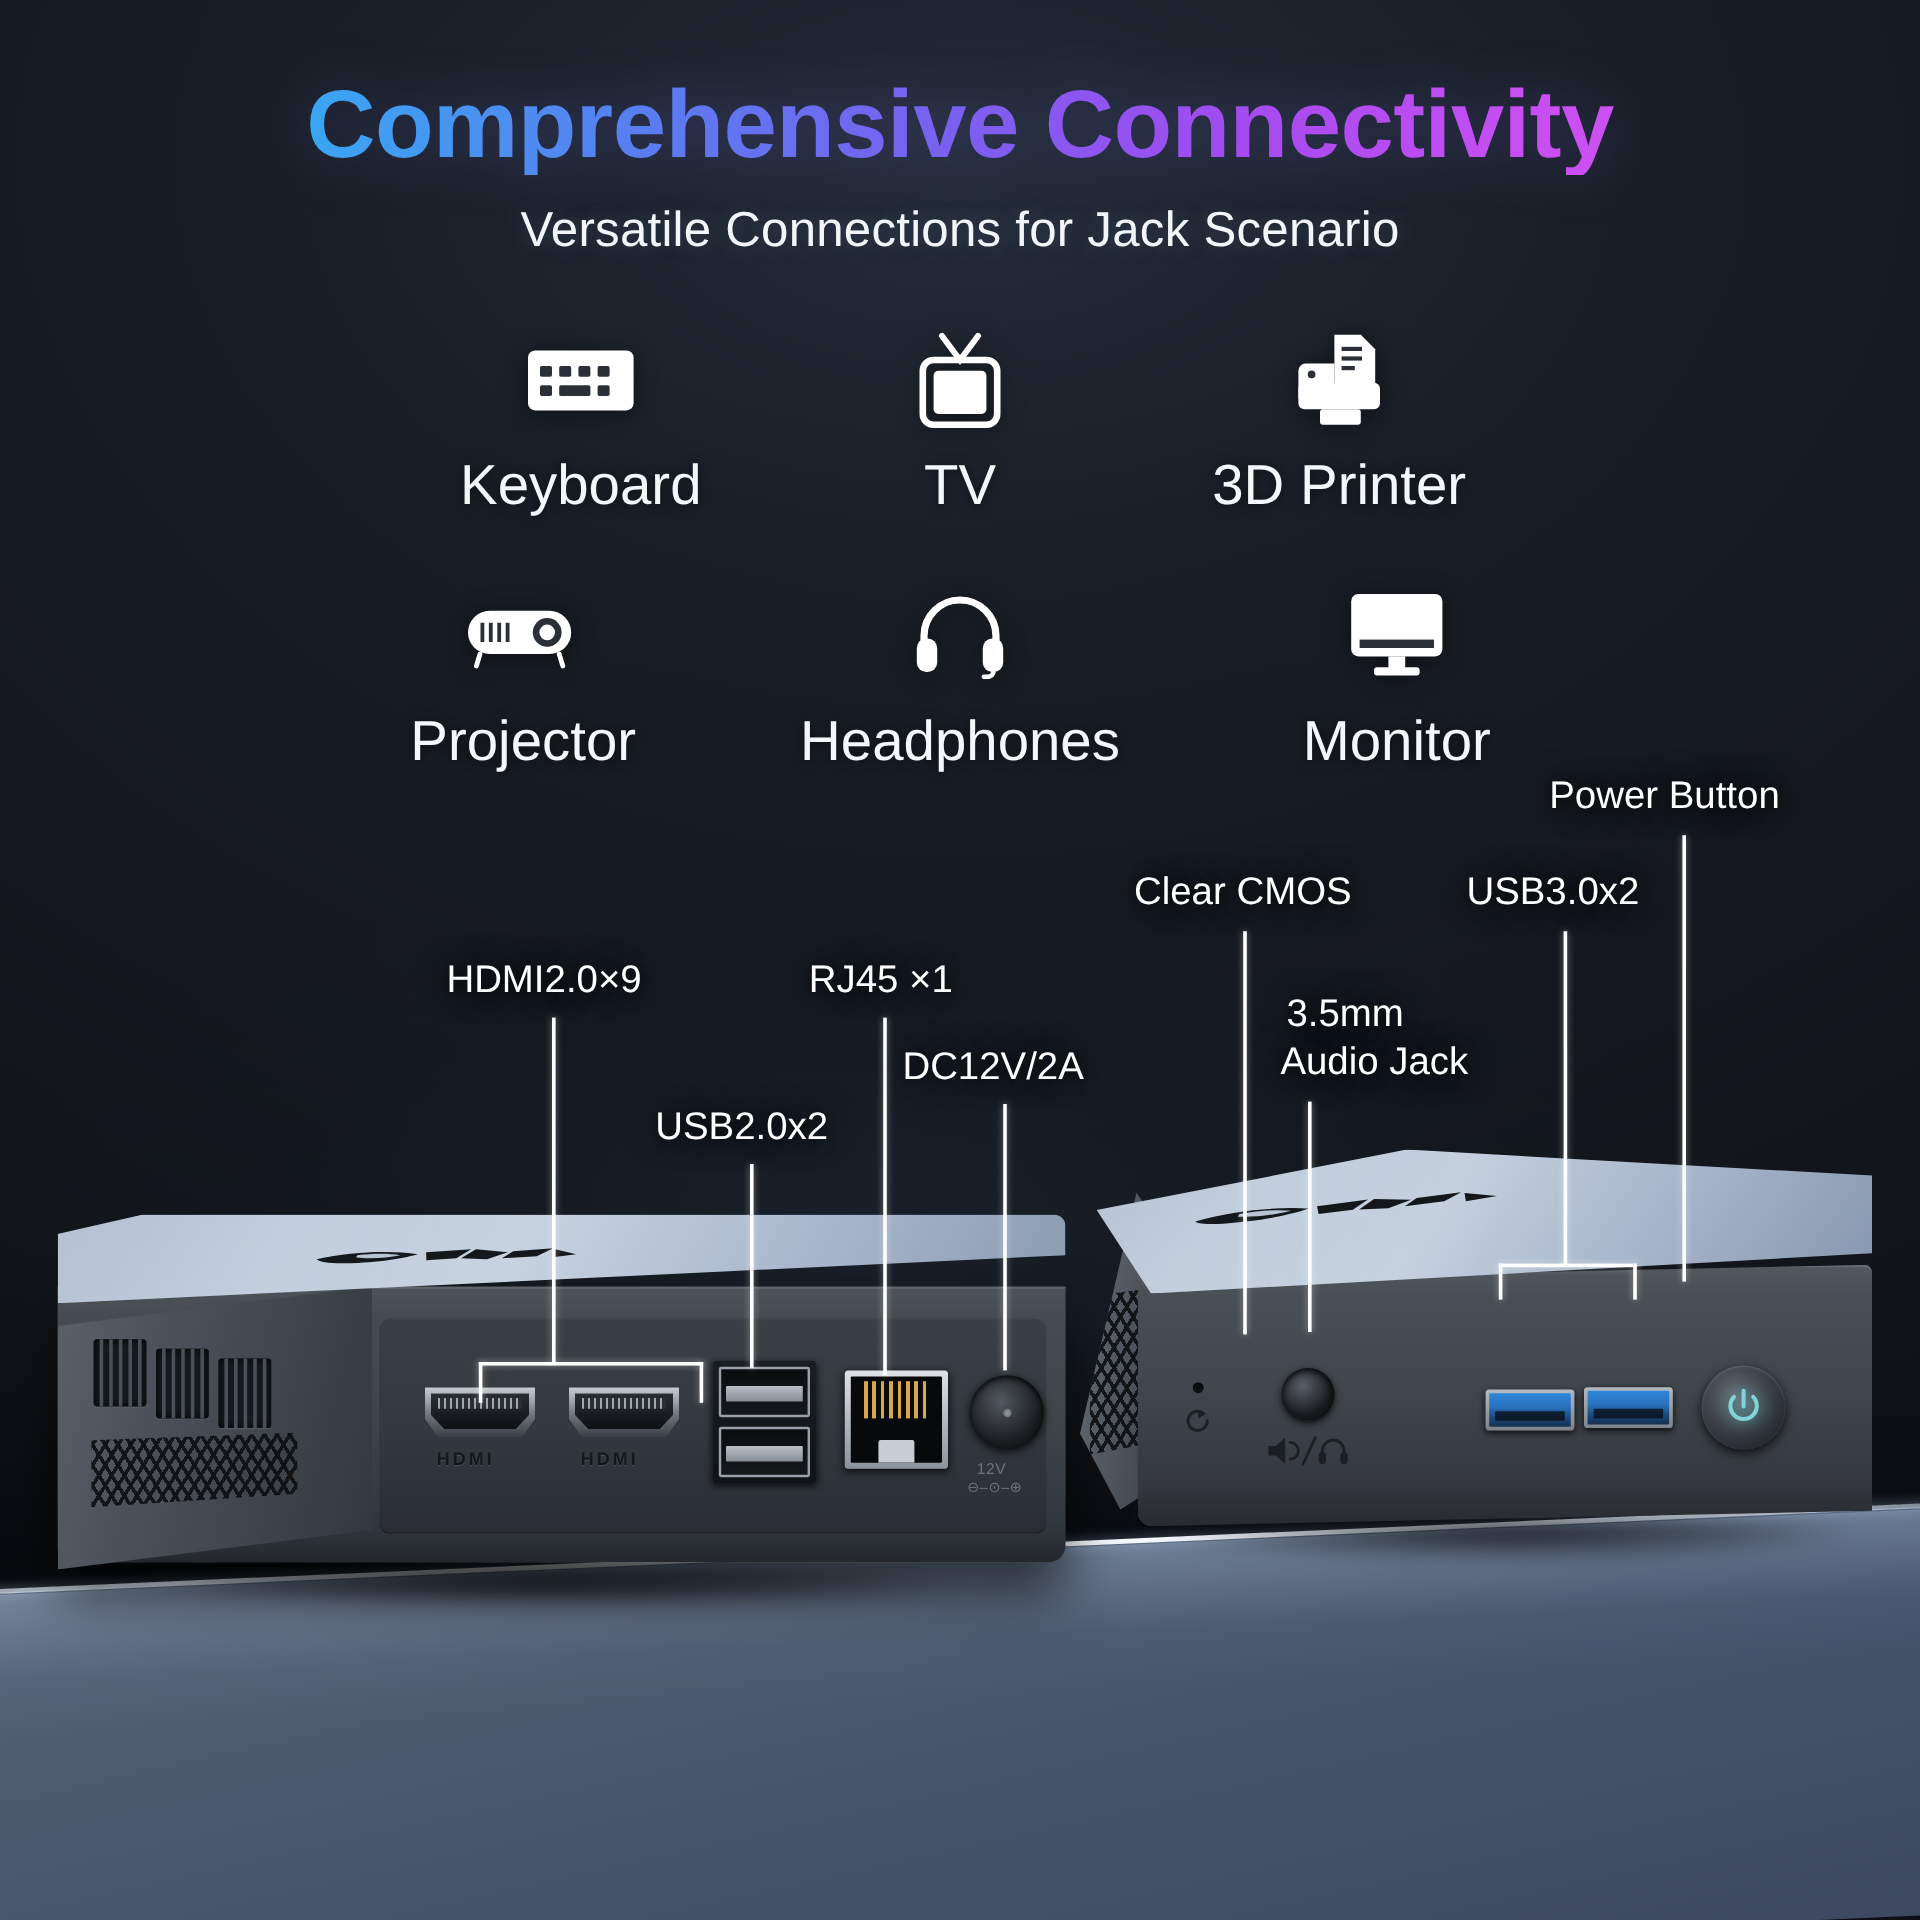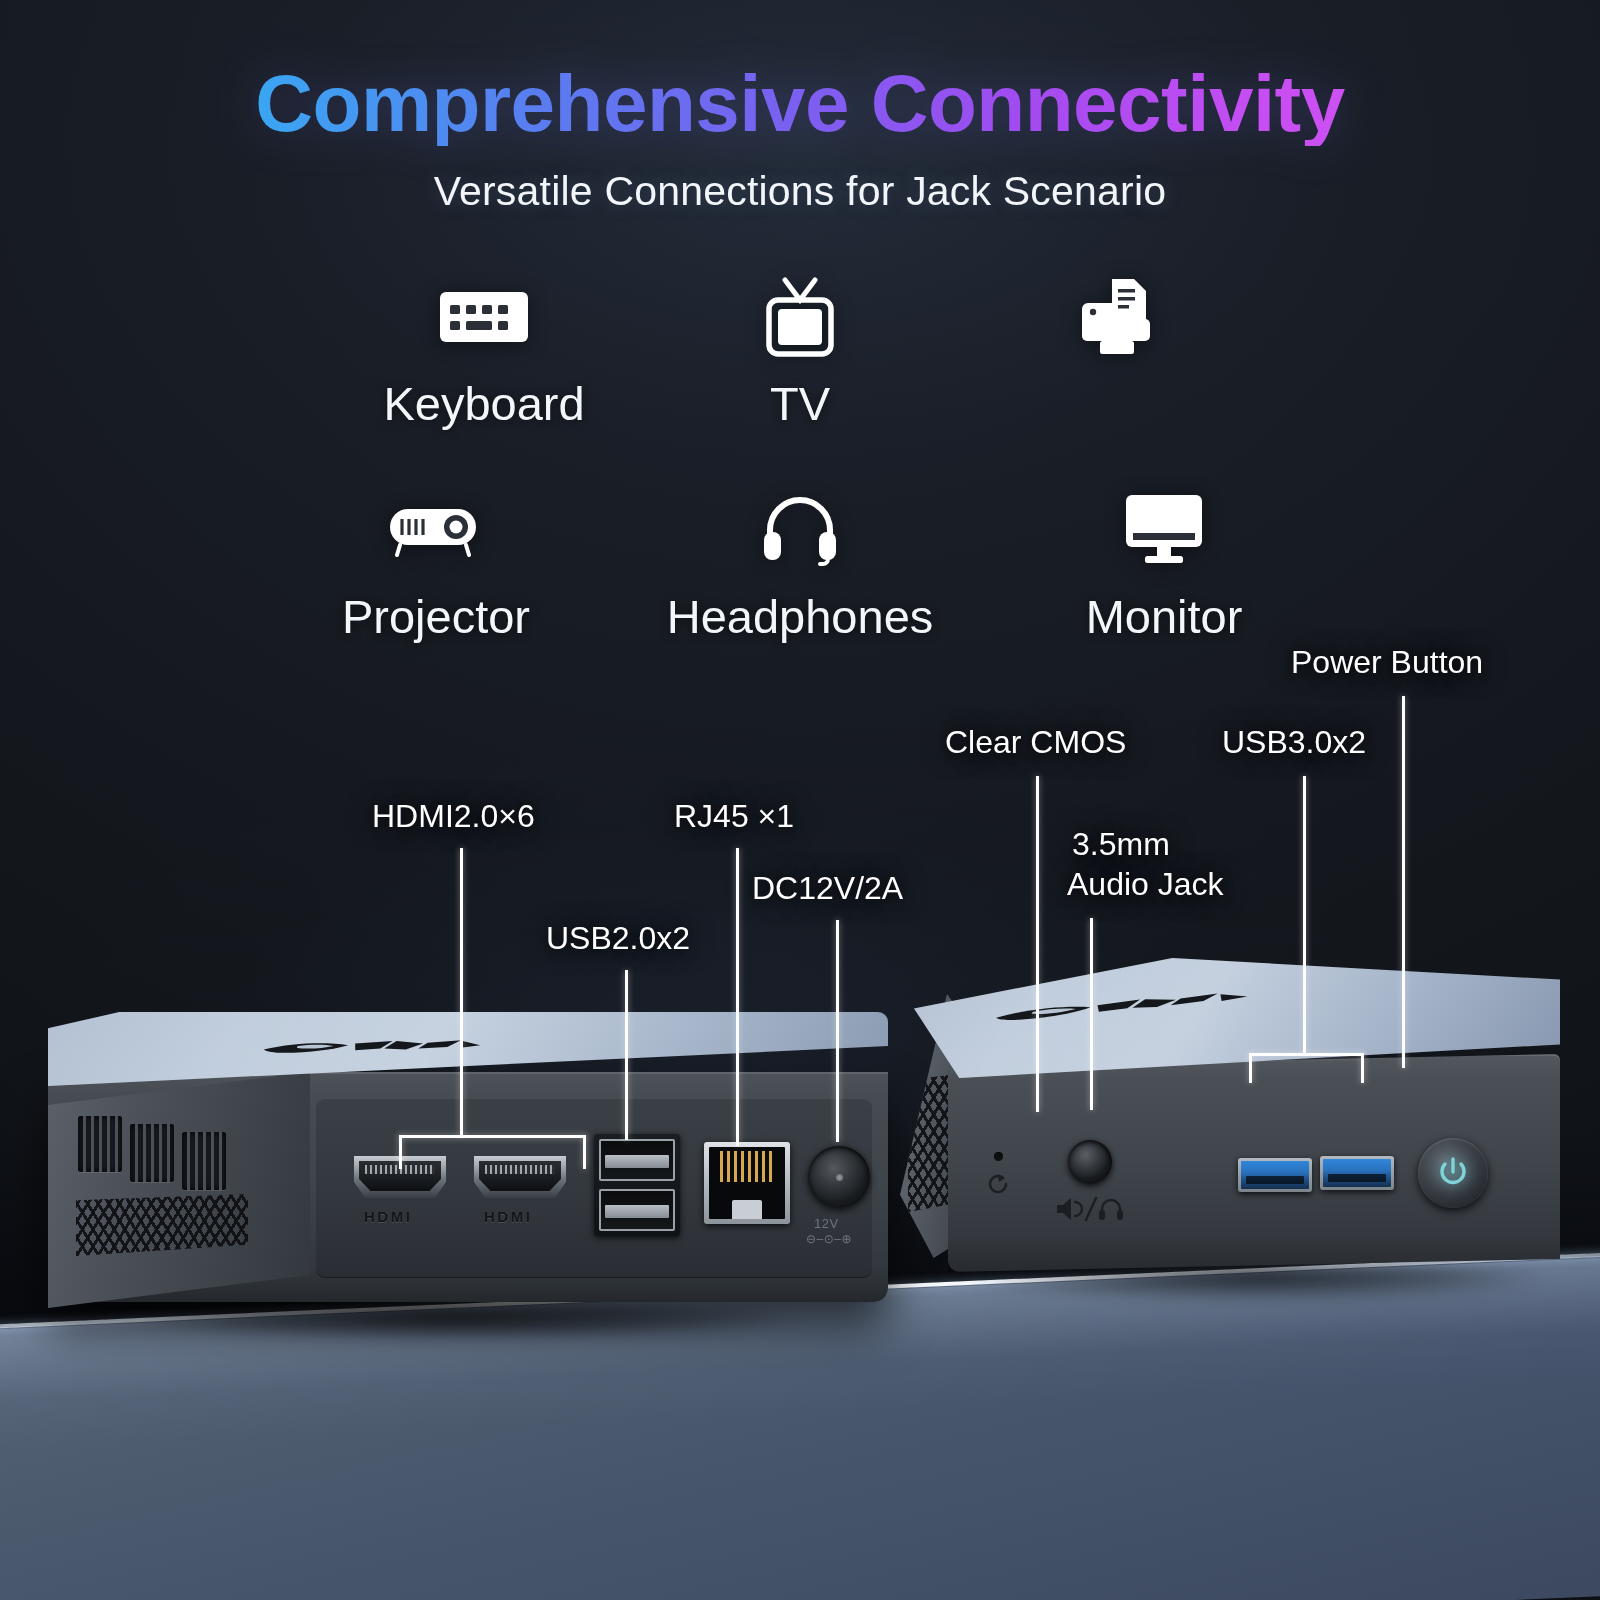--- a/index.html
+++ b/index.html
@@ -338,20 +338,21 @@
             <rect x="44" y="12" width="17" height="3.5"></rect>
             <rect x="44" y="20" width="17" height="3.5"></rect>
             <rect x="44" y="28" width="11" height="3.5"></rect>
           </g>
           <path d="M14 26 h24 v34 H14 a6 6 0 0 1 -6 -6 V32 a6 6 0 0 1 6 -6 z" fill="#fff"></path>
           <rect x="8" y="42" width="68" height="22" rx="5" fill="#fff"></rect>
           <circle cx="19" cy="35" r="3.2" fill="#2a2f38"></circle>
           <rect x="26" y="64" width="34" height="13" rx="2.5" fill="#fff"></rect>
         </svg>
       </div>
+      <div class="icon-label">3D Printer</div>
     </div>
 
   </div>
 
   <div class="icon-row r2">
 
     <div class="icon-cell">
       <div class="icon-art">
         <svg width="104" height="62" viewBox="0 0 104 62">
           <rect x="6" y="10" width="86" height="36" rx="18" fill="#fff"></rect>
@@ -516,21 +517,21 @@
       <path d="M145 4 L176 11 L160 26 L136 24 Z" fill="#14171b"></path>
       <path d="M180 8 L215 2 L204 19 L173 24 Z" fill="#14171b"></path>
       <path d="M218 4 L246 15 L222 22 Z" fill="#14171b"></path>
       <path d="M38 17 C52 12 68 12 80 17 C68 24 50 26 38 22 Z" fill="#b7c4d4"></path>
     </svg>
   </div>
 </div>
 
 <div class="callouts">
 
-  <div class="co-label" style="left:372px; top:796px;">HDMI2.0×6</div>
+  <div class="co-label" style="left:372px; top:796px;">HDMI2.0×9</div>
   <div class="lead" style="left:460px; top:848px; height:288px;"></div>
   <div class="lead-h" style="left:399px; top:1135px; width:187px;"></div>
   <div class="lead" style="left:399px; top:1135px; height:34px;"></div>
   <div class="lead" style="left:583px; top:1135px; height:34px;"></div>
 
   <div class="co-label" style="left:546px; top:918px;">USB2.0x2</div>
   <div class="lead" style="left:625px; top:970px; height:170px;"></div>
 
   <div class="co-label" style="left:674px; top:796px;">RJ45 ×1</div>
   <div class="lead" style="left:736px; top:848px; height:298px;"></div>

